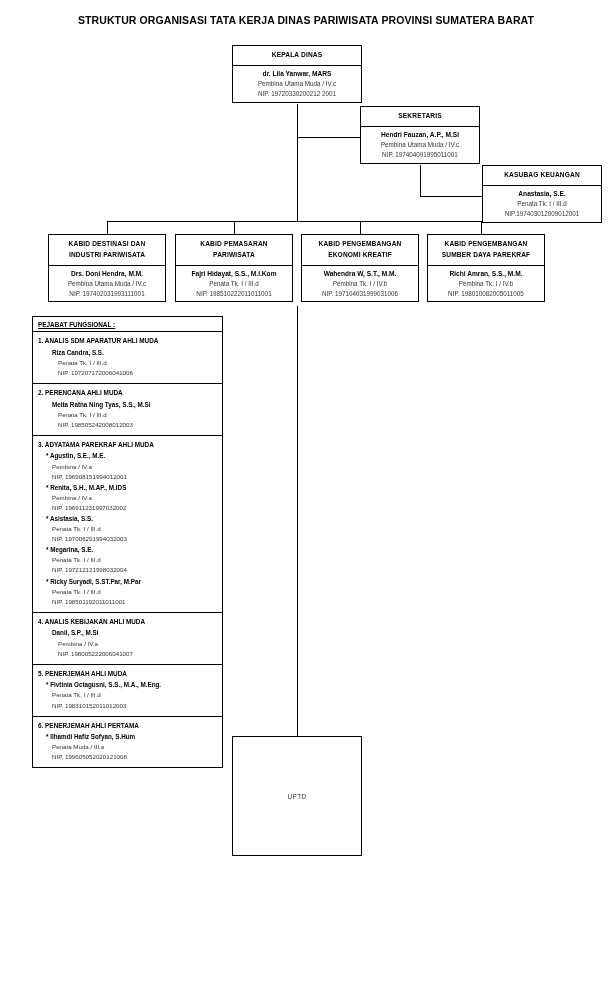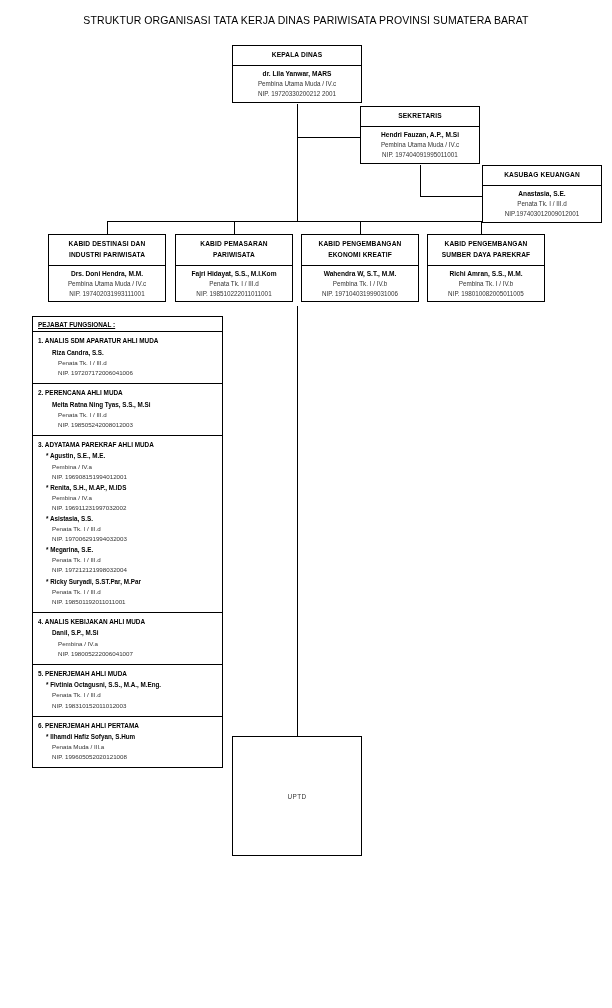--- a/index.html
+++ b/index.html
@@ -11,21 +11,21 @@
     position:relative;
     overflow:hidden;
   }
   #chart{position:absolute;left:0;top:0;width:612px;height:1008px;}
 
   .title{
     position:absolute;
     left:0;right:0;top:14px;
     text-align:center;
     font-size:10.5px;
-    font-weight:normal;
+    font-weight:bold;
     letter-spacing:0.1px;
     color:#000;
   }
 
   
   .box{
     position:absolute;
     border:1.2px solid #000;
     background:#fff;
     box-sizing:border-box;

